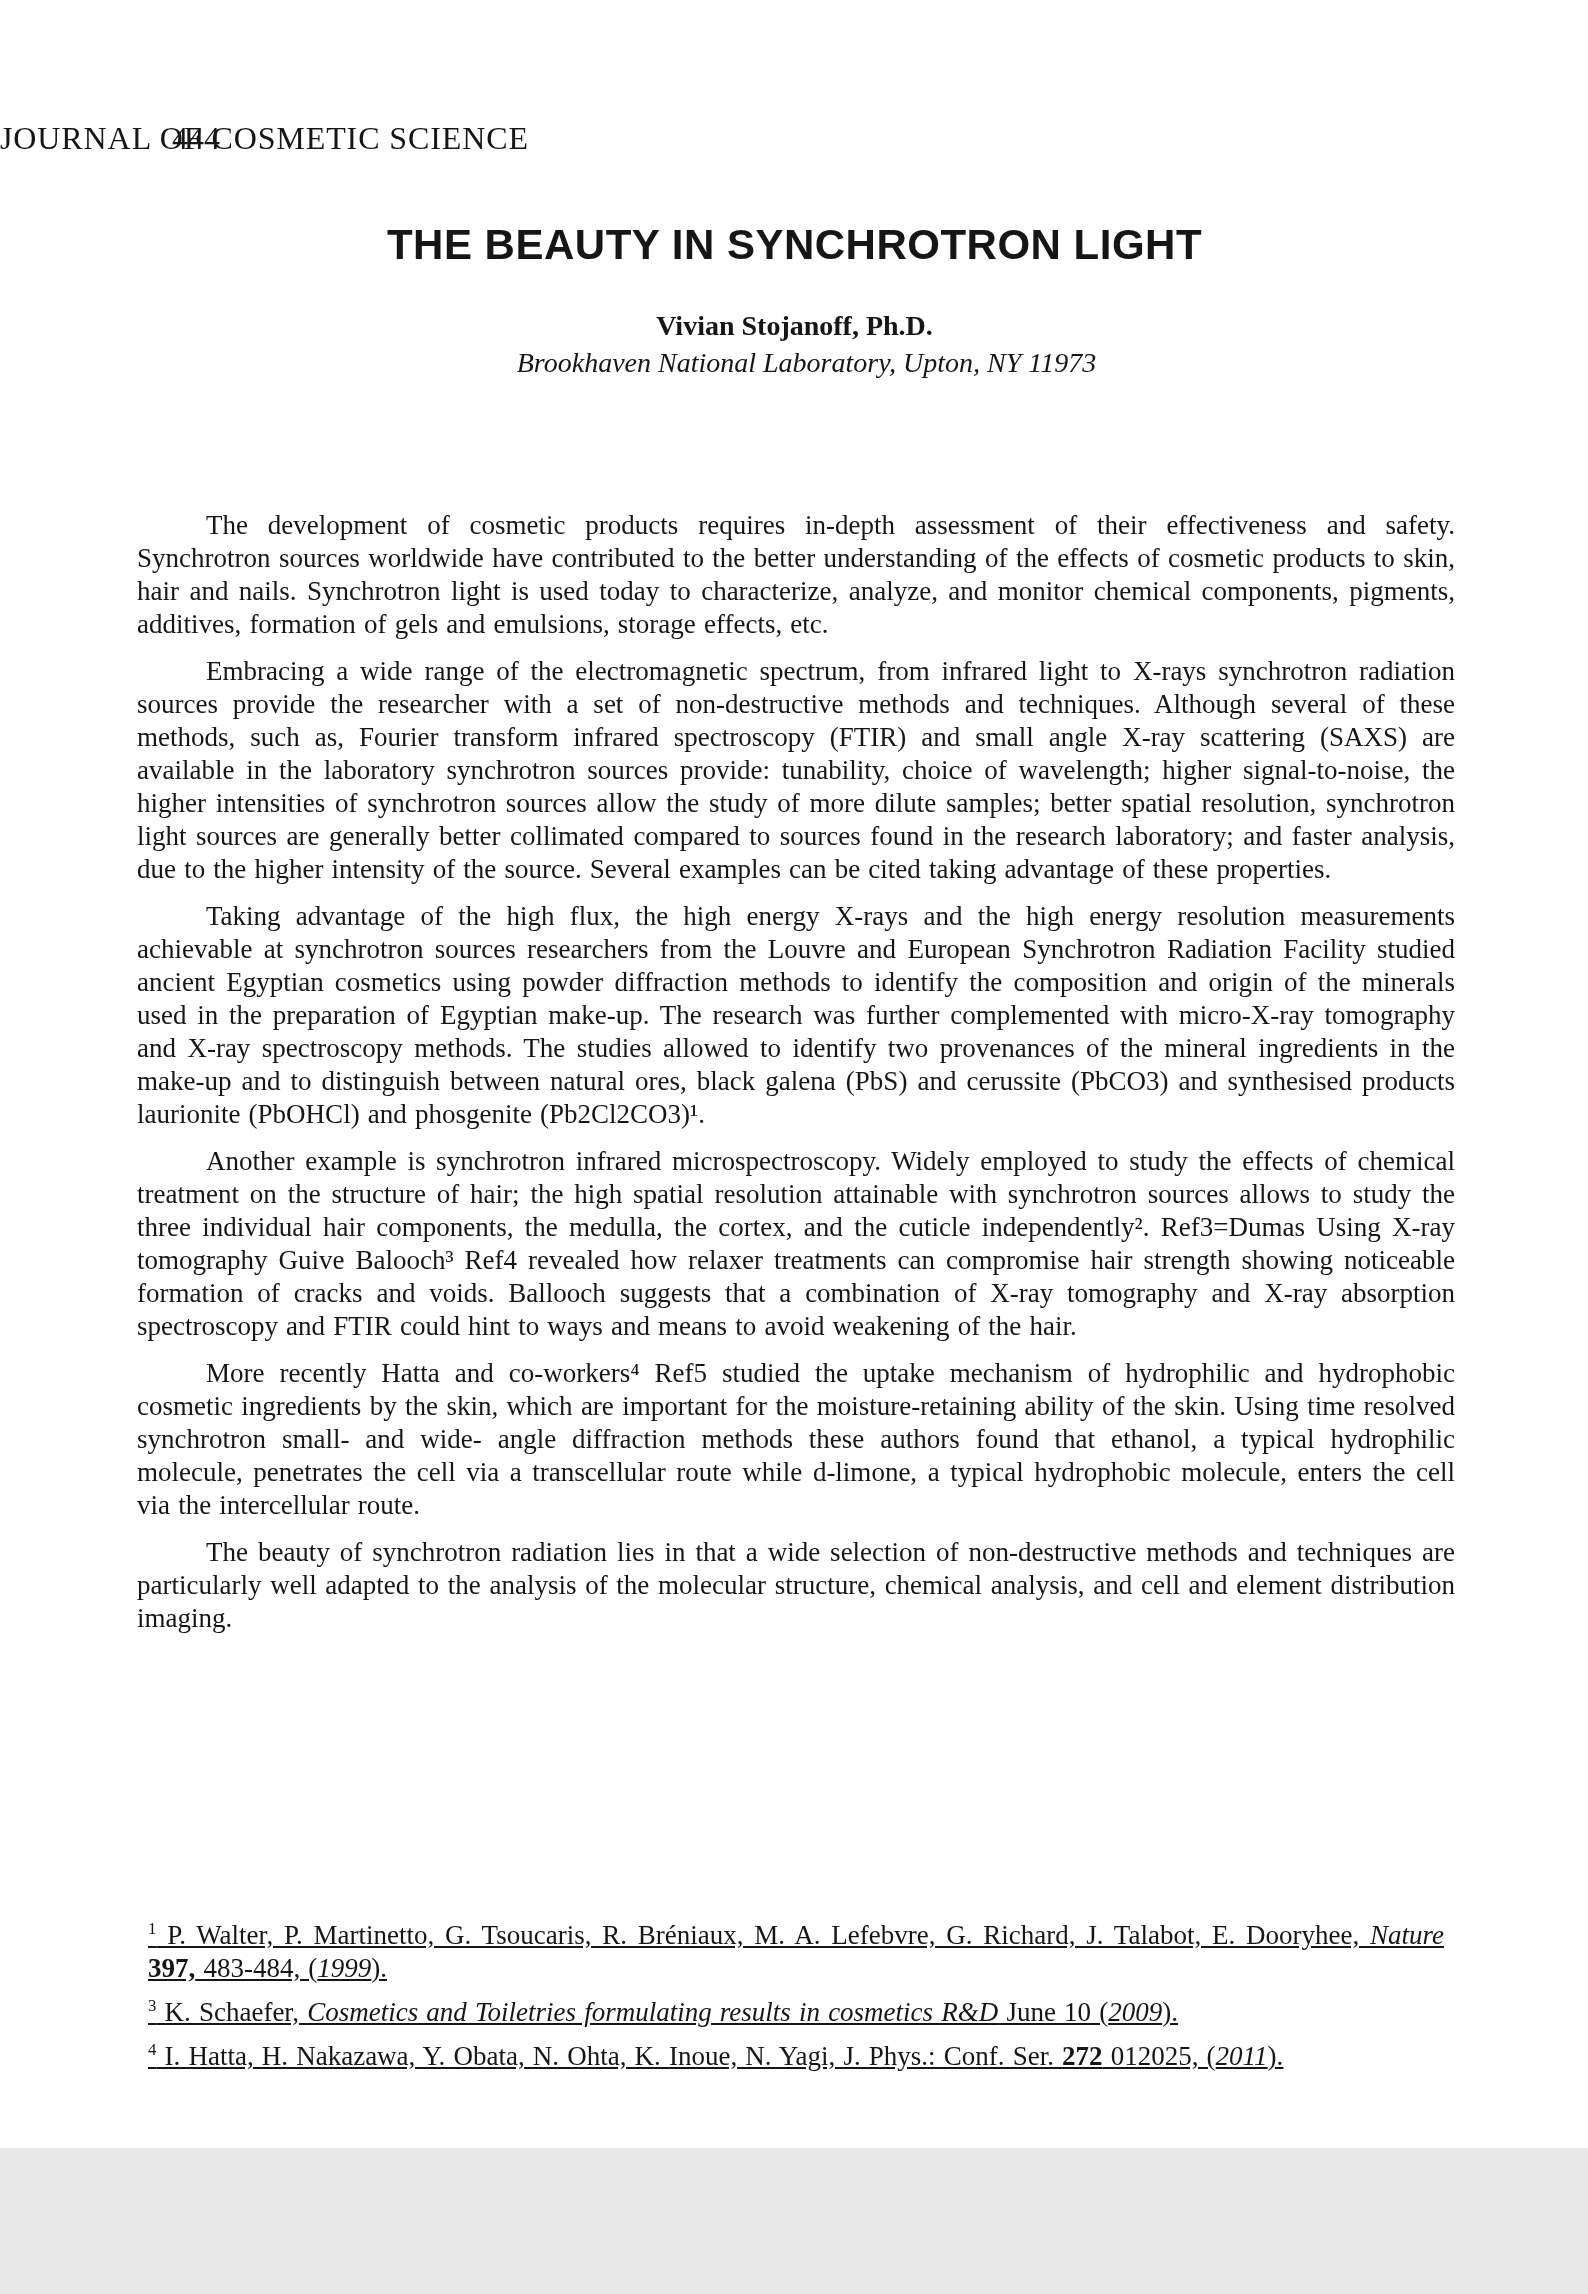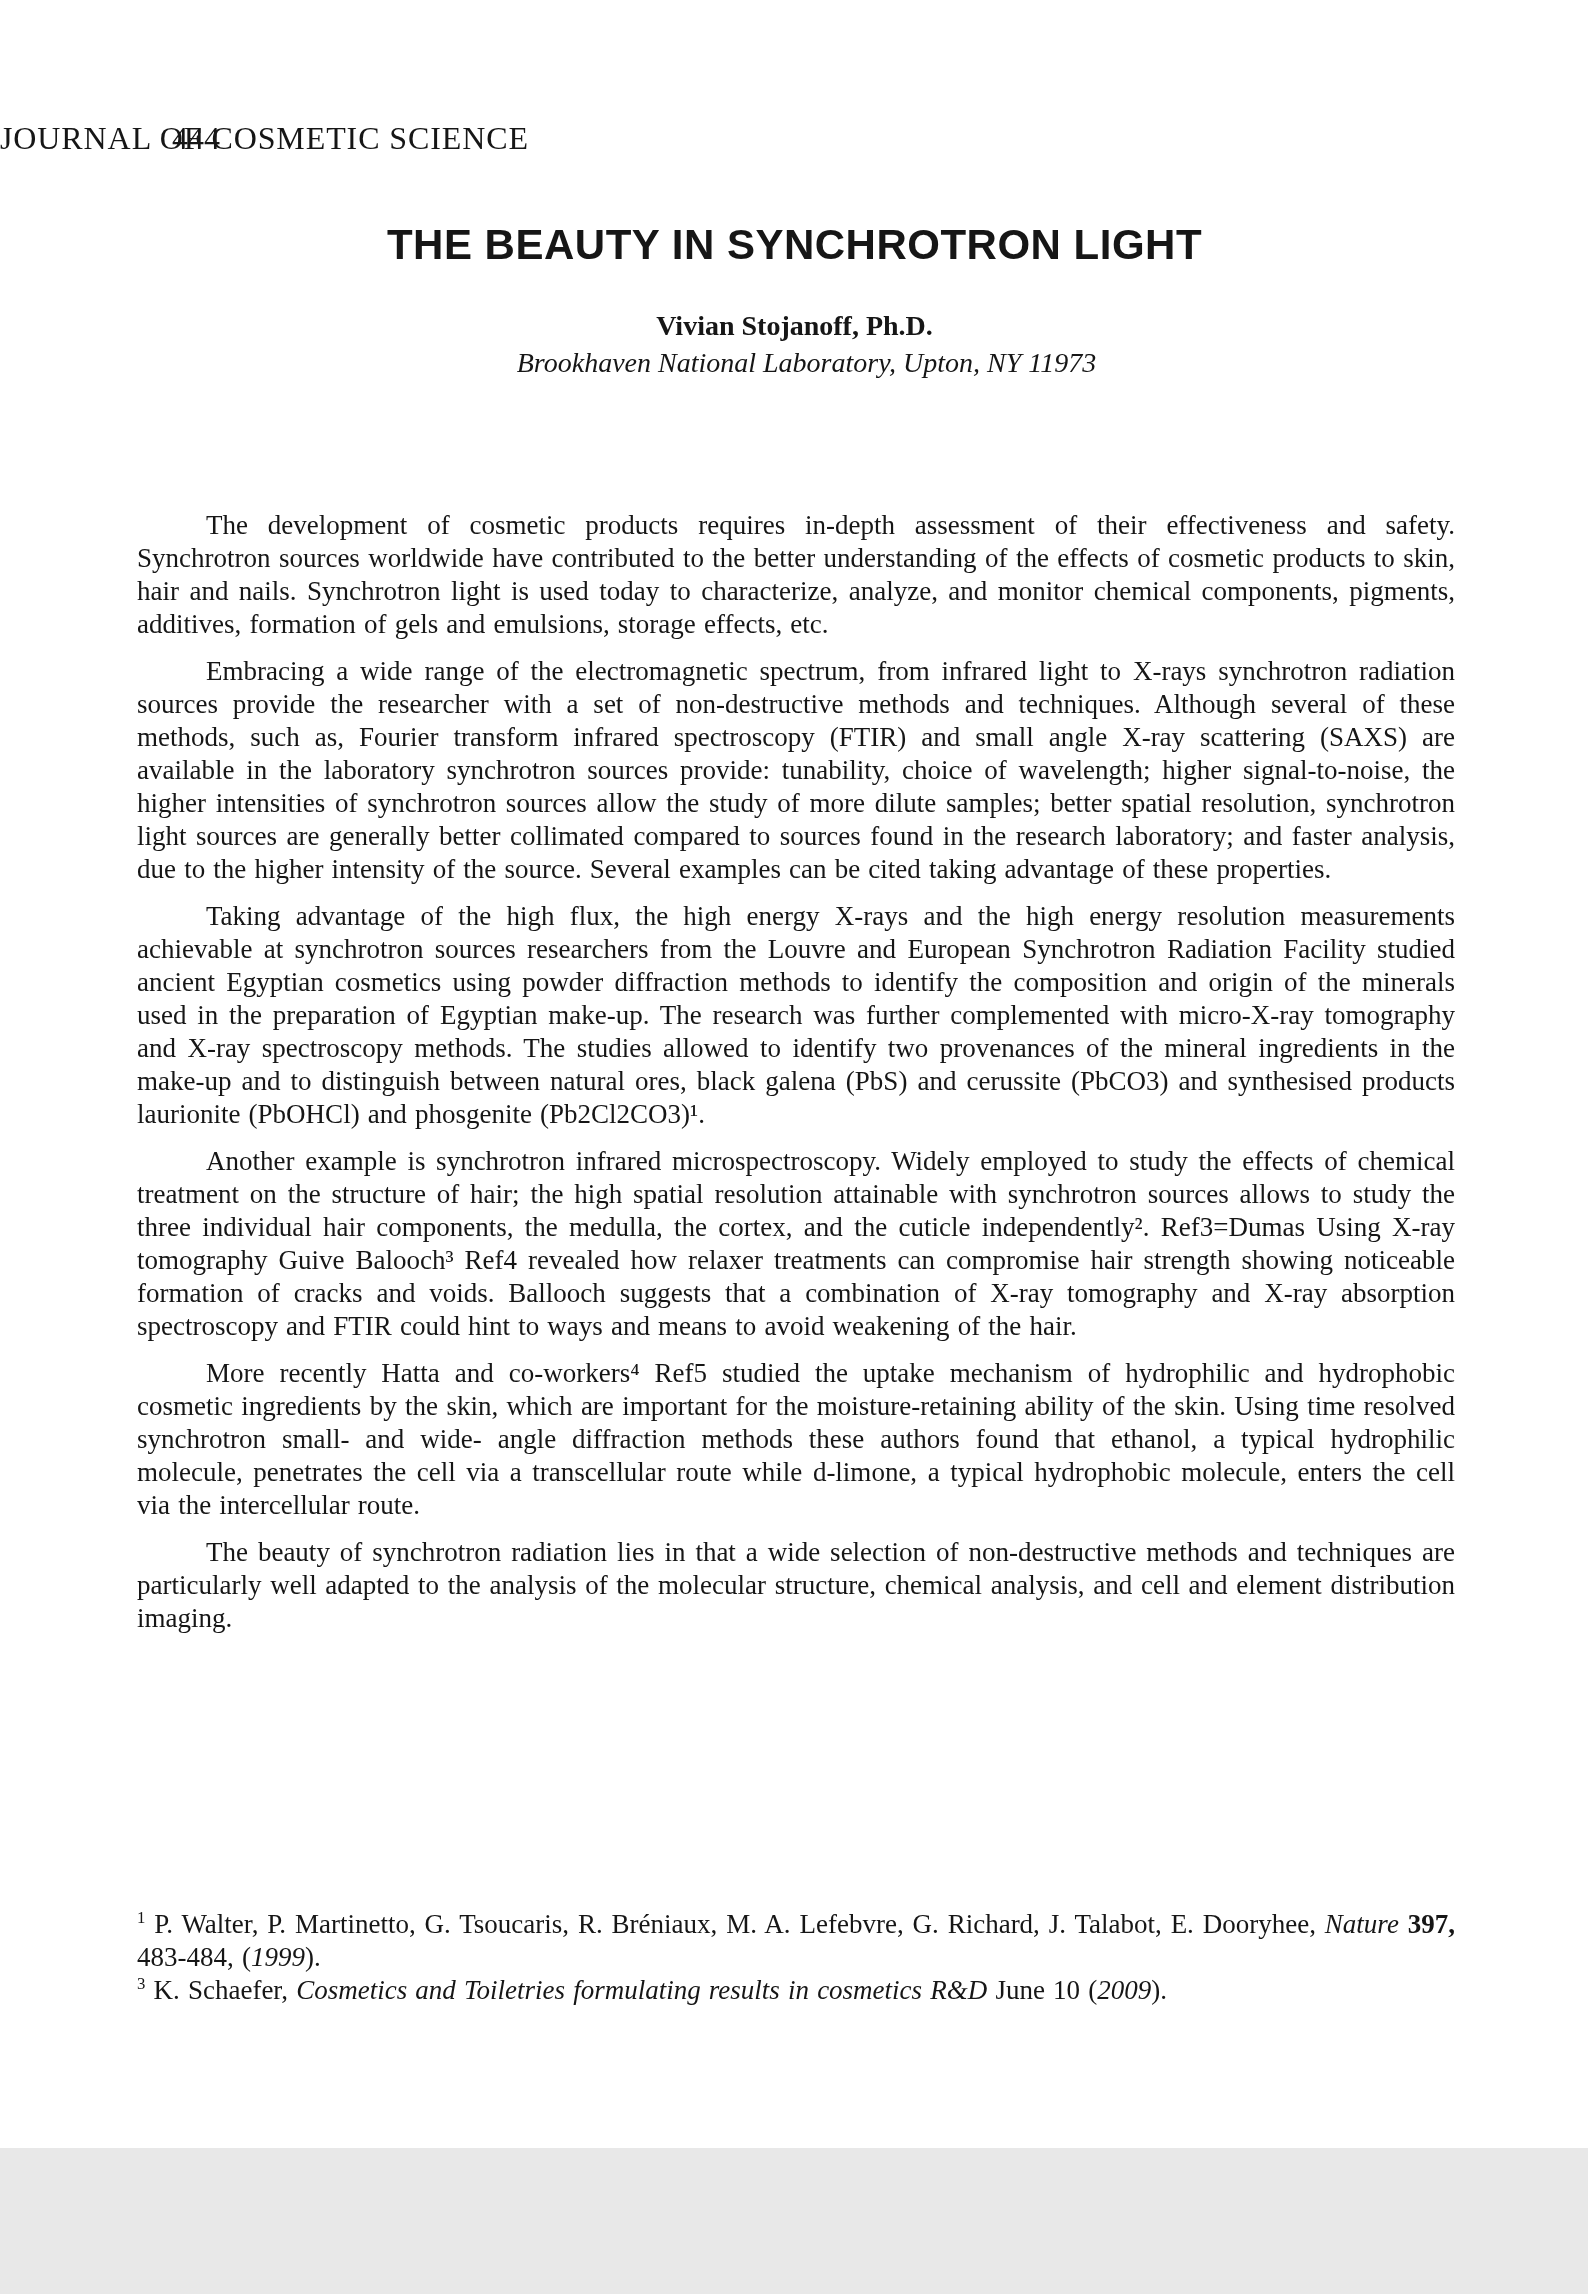--- a/index.html
+++ b/index.html
@@ -86,21 +86,21 @@
   .footnotes {
     position: absolute;
     left: 137px;
     top: 1908px;
     width: 1318px;
     font-size: 27px;
     line-height: 33px;
     text-align: justify;
     word-spacing: 1.4px;
   }
-  .footnote { margin: 0; }
+  .footnote { margin: 11px; text-decoration: underline; }
   .footnote .i { font-style: italic; }
   .footnote .b { font-weight: 700; }
   .footnote .fn-sup {
     vertical-align: super;
     font-size: 0.62em;
     line-height: 0;
   }
 </style>
 </head>
 <body>
@@ -122,16 +122,17 @@
       <p>Embracing a wide range of the electromagnetic spectrum, from infrared light to X-rays synchrotron radiation sources provide the researcher with a set of non-destructive methods and techniques. Although several of these methods, such as, Fourier transform infrared spectroscopy (FTIR) and small angle X-ray scattering (SAXS) are available in the laboratory synchrotron sources provide: tunability, choice of wavelength; higher signal-to-noise, the higher intensities of synchrotron sources allow the study of more dilute samples; better spatial resolution, synchrotron light sources are generally better collimated compared to sources found in the research laboratory; and faster analysis, due to the higher intensity of the source.  Several examples can be cited taking advantage of these properties.</p>
       <p>Taking advantage of the high flux, the high energy X-rays and the high energy resolution measurements achievable at synchrotron sources researchers from the Louvre and European Synchrotron Radiation Facility studied ancient Egyptian cosmetics using powder diffraction methods to identify the composition and origin of the minerals used in the preparation of Egyptian make-up. The research was further complemented with micro-X-ray tomography and X-ray spectroscopy methods. The studies allowed to identify two provenances of the mineral ingredients in the make-up and to distinguish between natural ores, black galena (PbS) and cerussite (PbCO3) and synthesised products laurionite (PbOHCl) and phosgenite (Pb2Cl2CO3)¹.</p>
       <p>Another example is synchrotron infrared microspectroscopy. Widely employed to study the effects of chemical treatment on the structure of hair; the high spatial resolution attainable with synchrotron sources allows to study the three individual hair components, the medulla, the cortex, and the cuticle independently². Ref3=Dumas Using X-ray tomography Guive Balooch³ Ref4 revealed how relaxer treatments can compromise hair strength showing noticeable formation of cracks and voids. Ballooch suggests that a combination of X-ray tomography and X-ray absorption spectroscopy and FTIR could hint to ways and means to avoid weakening of the hair.</p>
       <p>More recently Hatta and co-workers⁴ Ref5 studied the uptake mechanism of hydrophilic and hydrophobic cosmetic ingredients by the skin, which are important for the moisture-retaining ability of the skin. Using time resolved synchrotron small- and wide- angle diffraction methods these authors found that ethanol, a typical hydrophilic molecule, penetrates the cell via a transcellular route while d-limone, a typical hydrophobic molecule, enters the cell via the intercellular route.</p>
       <p>The beauty of synchrotron radiation lies in that a wide selection of non-destructive methods and techniques are particularly well adapted to the analysis of the molecular structure, chemical analysis, and cell and element distribution imaging.</p>
     </div>
 
   <div class="footnotes" id="footnotes">
       <div class="footnote"><span class="fn-sup">1</span><span> P. Walter, P. Martinetto, G. Tsoucaris, R. Bréniaux, M. A. Lefebvre, G. Richard, J. Talabot, E. Dooryhee, </span><span class="i">Nature</span><span> </span><span class="b">397,</span><span> 483-484, (</span><span class="i">1999</span><span>).</span></div>
       <div class="footnote"><span class="fn-sup">3</span><span> K. Schaefer, </span><span class="i">Cosmetics and Toiletries formulating results in cosmetics R&amp;D</span><span> June 10 (</span><span class="i">2009</span><span>).</span></div>
+      <div class="footnote"><span class="fn-sup">4</span><span> I. Hatta, H. Nakazawa, Y. Obata, N. Ohta, K. Inoue, N. Yagi, J. Phys.: Conf. Ser. </span><span class="b">272</span><span> 012025, (</span><span class="i">2011</span><span>).</span></div>
     </div>
 
 </div>
 
 
 </body></html>

